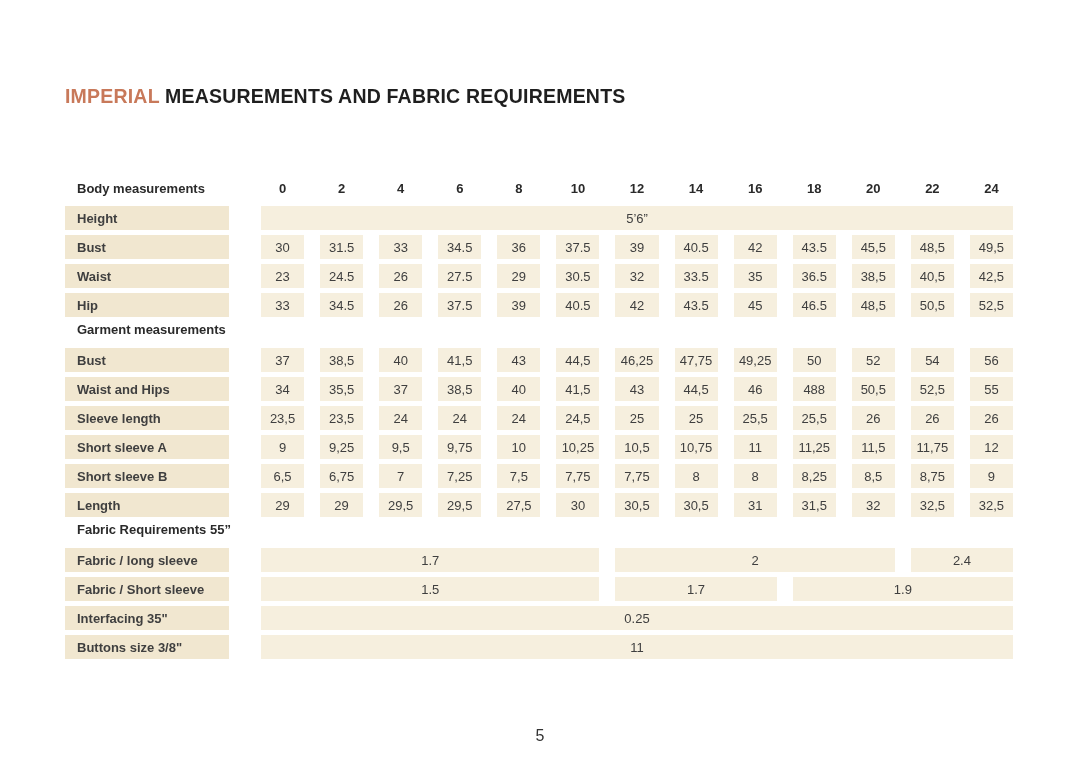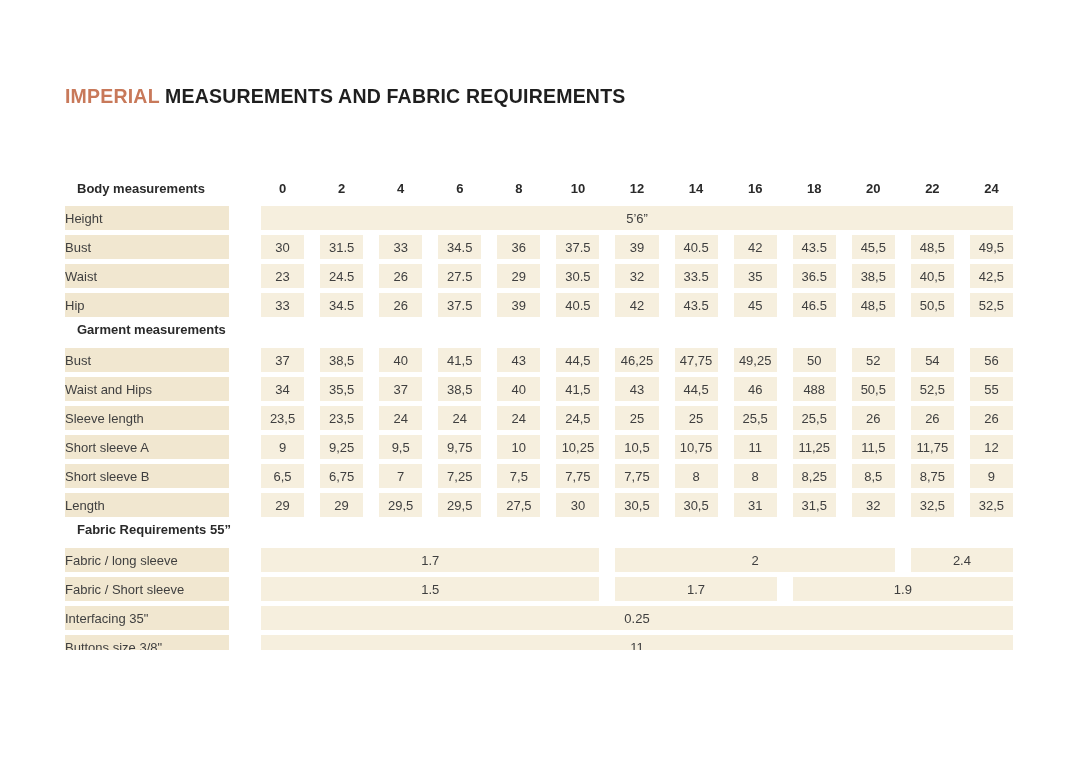--- a/index.html
+++ b/index.html
@@ -8,21 +8,21 @@
     --body-text: #3a3a3a;
     --label-cell-bg: #f1e7d0;
     --data-cell-bg: #f6efde;
   }
   * { margin: 0; padding: 0; box-sizing: border-box; }
   html, body {
     width: 1080px; height: 770px;
     background: #ffffff;
     font-family: "Liberation Sans", sans-serif;
   }
-  .page { position: relative; width: 1080px; height: 650px; overflow: hidden; background: #fff; }
+  .page { position: relative; width: 1080px; height: 770px; overflow: hidden; background: #fff; }
 
   .title-block { position: absolute; left: 65px; top: 85px; width: 885px; }
   h1.page-title {
     font-size: 19.5px; font-weight: 700; letter-spacing: 0.2px;
     color: var(--heading-text); white-space: nowrap;
   }
   h1.page-title .accent { color: var(--accent); }
   .intro {
     margin-top: 5px; font-size: 15.5px; line-height: 19px;
     color: var(--body-text);
@@ -37,22 +37,23 @@
     grid-template-columns: 180px repeat(13, 1fr);
     column-gap: 16px;
     height: 24px;
     margin-bottom: 5px;
   }
   .t-header { font-weight: 700; color: #2a2a2a; height: 16px; margin-bottom: 10px; }
   .h-label { display: flex; align-items: center; padding-left: 12px; }
   .h-size { display: flex; align-items: center; justify-content: center; }
   .cell-label {
     background: var(--label-cell-bg);
-    display: flex; align-items: center; 
+    display: flex; align-items: center; padding-left: 12px;
     margin-right: 16px;
+    font-weight: bold;
   }
   .cell-data {
     background: var(--data-cell-bg);
     display: flex; align-items: center; justify-content: center;
   }
   .section-head {
     font-weight: 700; color: #2a2a2a; font-size: 13px;
     height: 16px; line-height: 16px; padding-left: 12px;
     margin: 5px 0 10px 0;
   }

